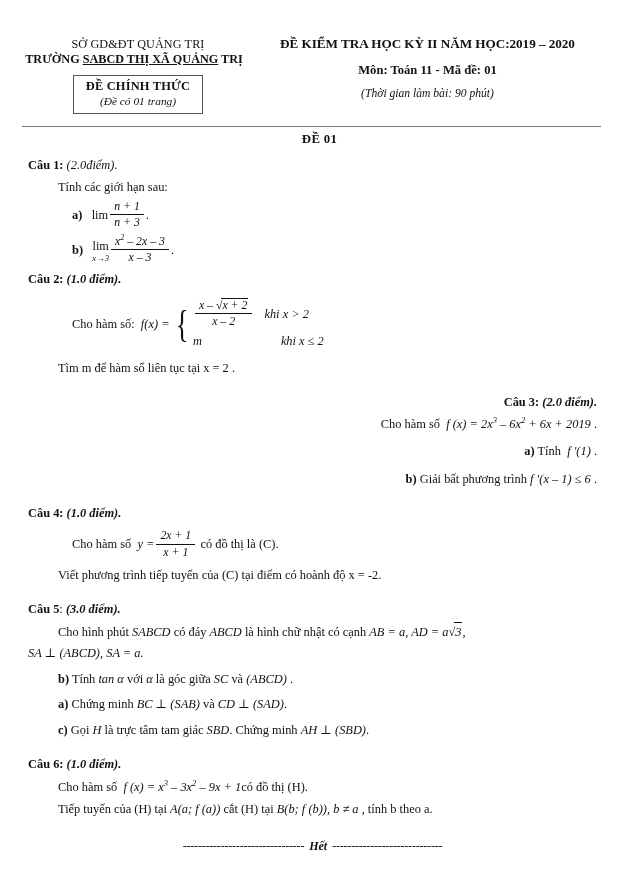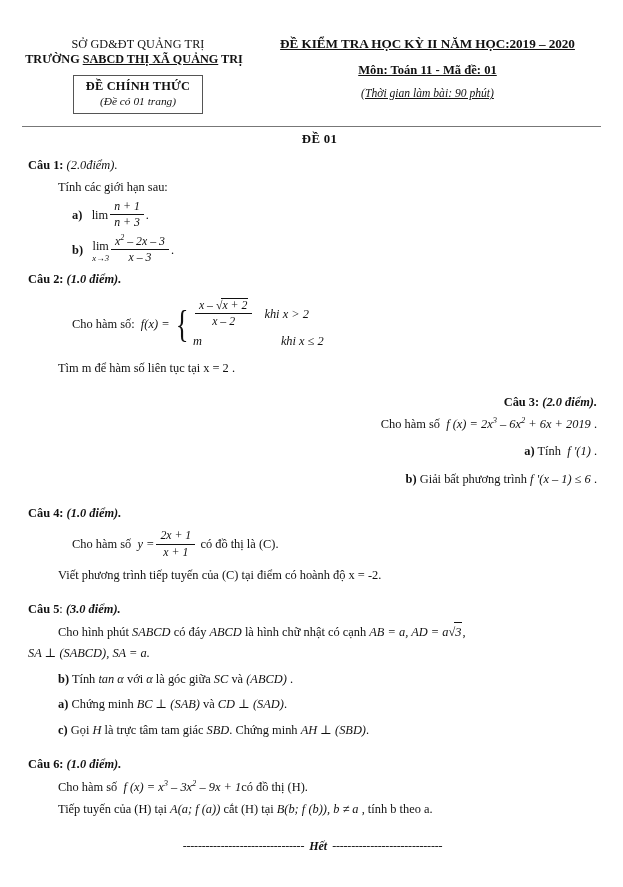--- a/index.html
+++ b/index.html
@@ -31,21 +31,20 @@
   }
   .hdr-left {
     width: 232px;
     text-align: center;
     padding-top: 3px;
   }
   .hdr-right {
     flex: 1;
     text-align: center;
     padding-top: 2px;
-    text-decoration: underline;
   }
   .sogd {
     font-size: 12.2px;
     letter-spacing: .1px;
     line-height: 1.22;
   }
   .truong {
     font-size: 12.2px;
     font-weight: bold;
     line-height: 1.22;
@@ -344,21 +343,21 @@
 
     <div class="q" style="margin-top:18px;">
       <div class="q-head">
         <span class="lbl">Câu 5</span><span>:</span>
         <span class="pts-b">(3.0 điểm).</span>
       </div>
       <div class="ln i1">
         <span>Cho hình phút </span><span class="m">SABCD</span><span> có đáy  </span><span class="m">ABCD</span><span>  là hình chữ nhật có cạnh   </span><span class="m">AB = a, AD = a</span><span class="sqrt"><span class="rad">√</span><span class="bar m">3</span></span><span>,</span>
       </div>
       <div class="ln i0" style="margin-top:2px;">
-        <span class="m">SA ⊥ (SABCD),  SA = a.</span>
+        <span class="m">SA ⊥ (ABCD),  SA = a.</span>
       </div>
       <div class="ln i1" style="margin-top:7px;">
         <span class="part">b)</span>
         <span>Tính </span><span class="m">tan α</span><span> với </span><span class="m">α</span><span> là góc giữa </span><span class="m">SC</span><span> và </span><span class="m">(ABCD)</span><span> .</span>
       </div>
       <div class="ln i1" style="margin-top:7px;">
         <span class="part">a)</span>
         <span>Chứng minh </span><span class="m">BC ⊥ (SAB)</span><span> và </span><span class="m">CD ⊥ (SAD)</span><span>.</span>
       </div>
       <div class="ln i1" style="margin-top:7px;">

